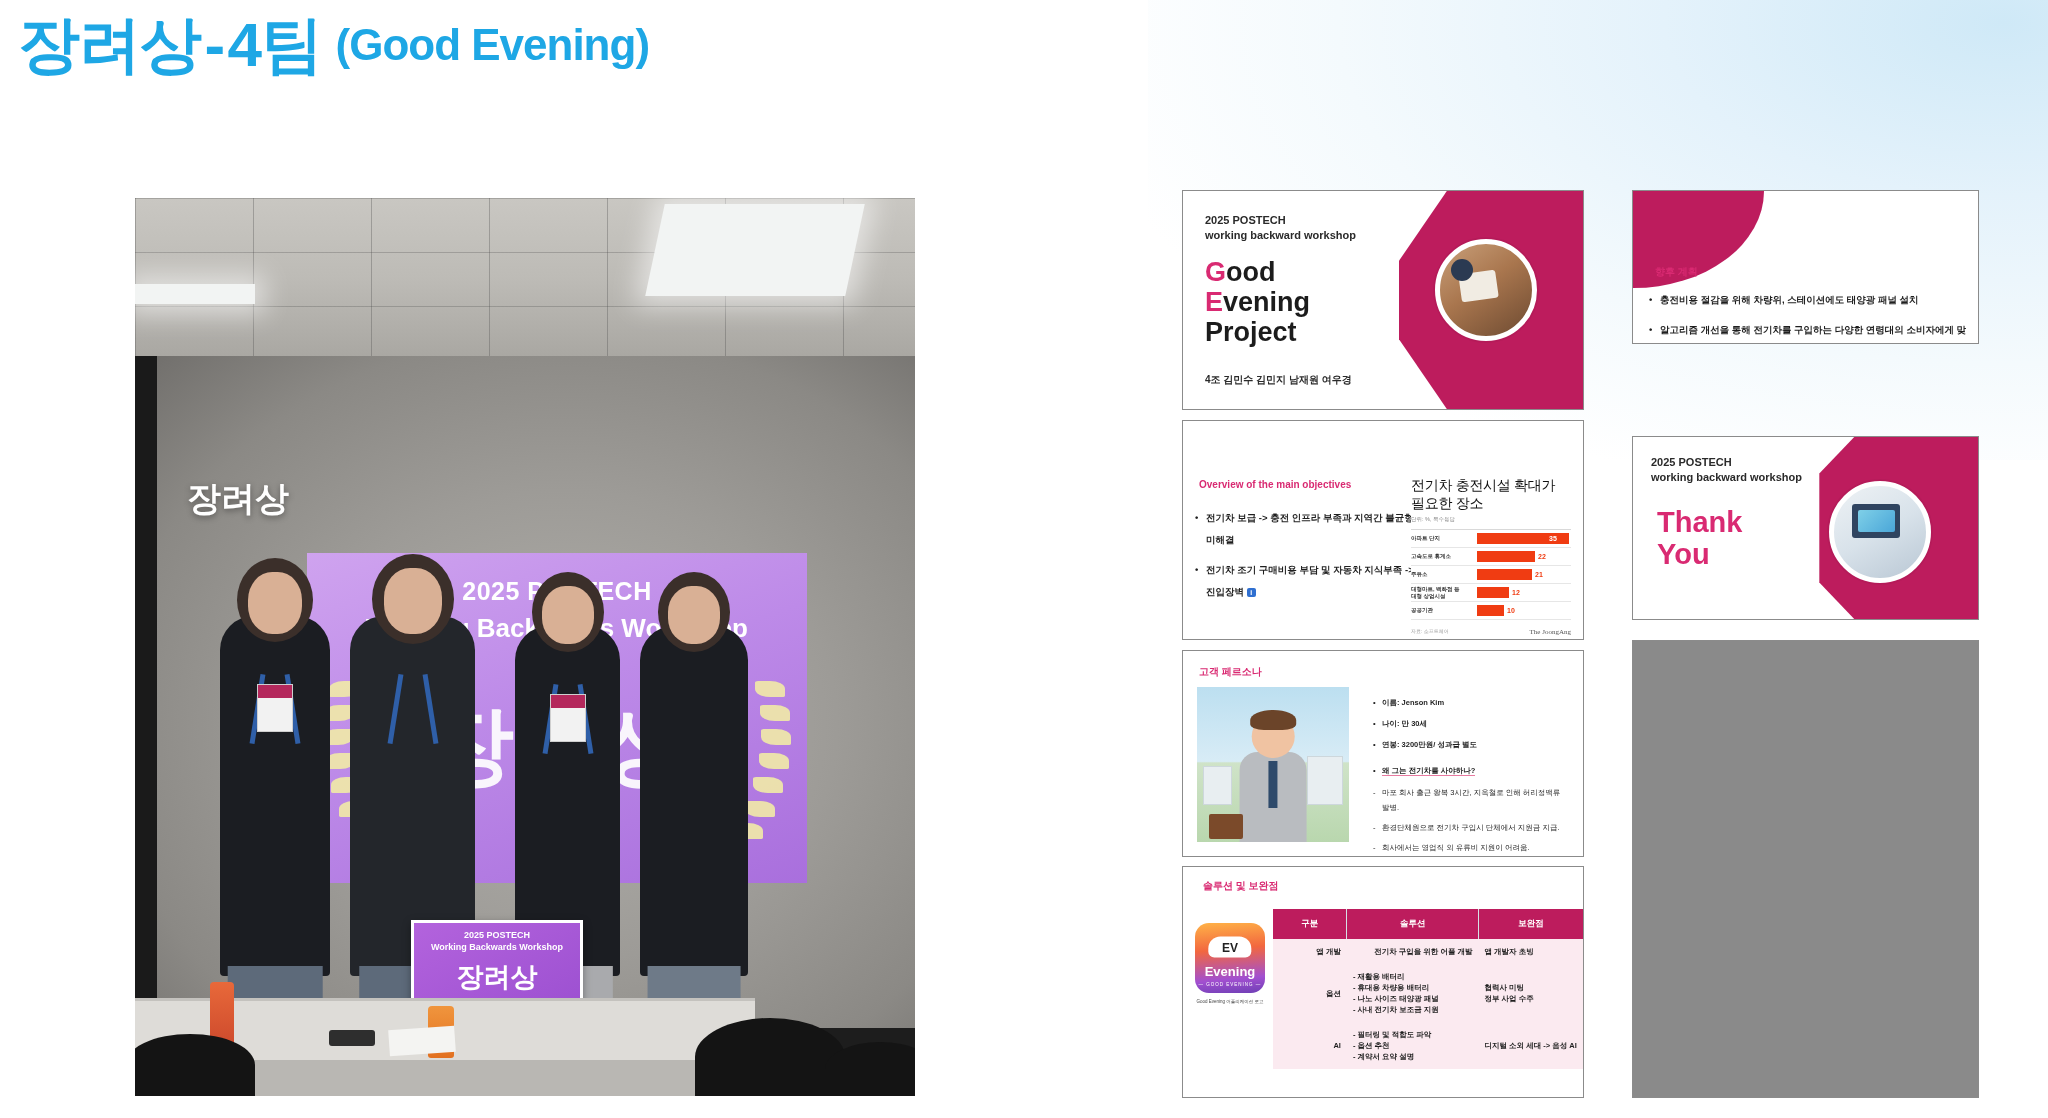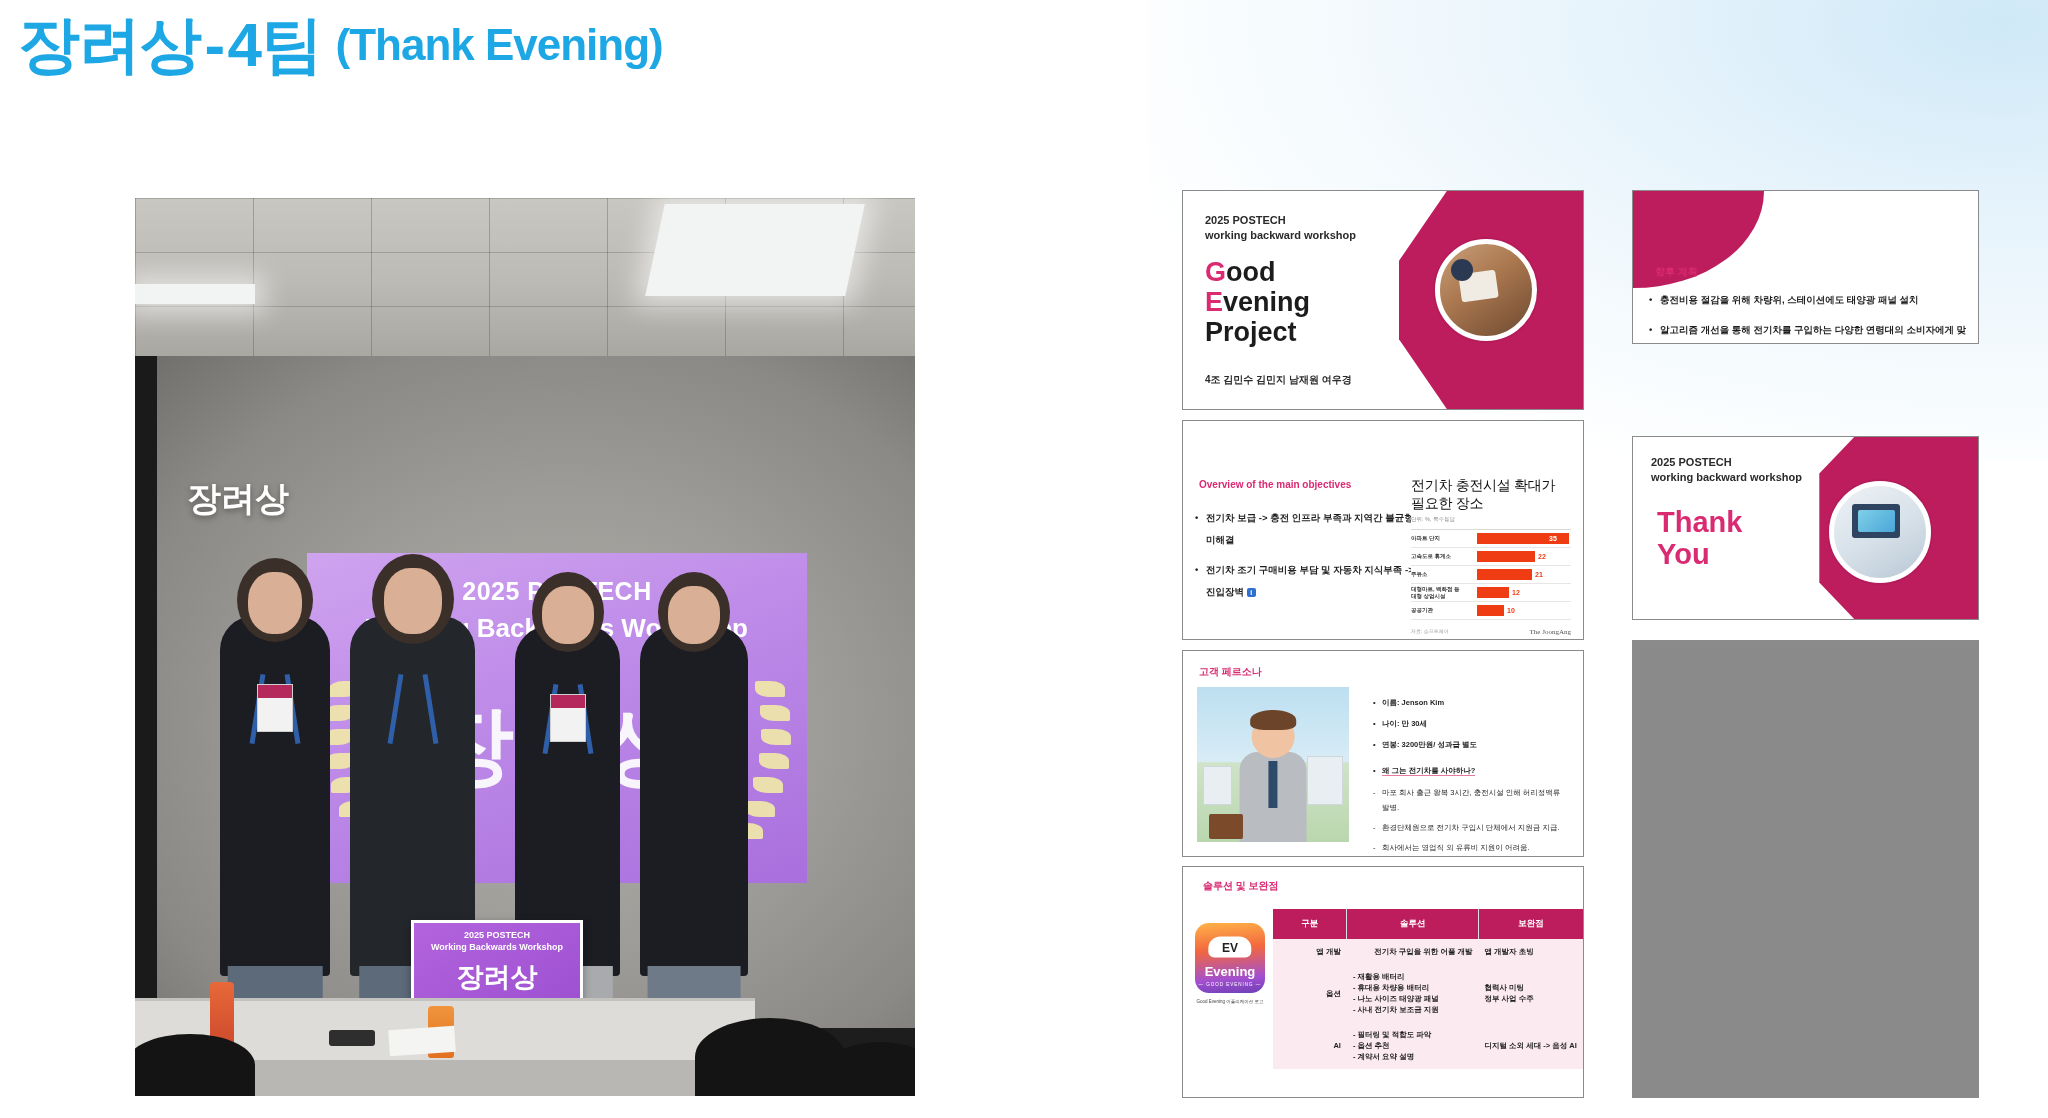--- a/index.html
+++ b/index.html
@@ -203,21 +203,21 @@
 </style>
 </head>
 <body>
 
 <div class="bg-gradient"></div>
 
 <div class="page-title">
   <span class="t-main">장려상</span>
   <span class="t-main">-</span>
   <span class="t-main">4팀</span>
-  <span class="t-sub">(Thank Evening)</span>
+  <span class="t-sub">(Good Evening)</span>
 </div>
 
 <div class="photo">
   <div class="ph-ceiling">
     <div class="ph-light ph-l1"></div>
     <div class="ph-light ph-l2"></div>
   </div>
   <div class="ph-wall"></div>
   <div class="ph-wall-edge"></div>
 
@@ -384,21 +384,21 @@
     <div class="pi-head"></div>
     <div class="pi-hair"></div>
     <div class="pi-case"></div>
   </div>
 
   <div class="persona-facts" style="left:190px;top:44px;width:196px;">
     <div class="f"><span>이름</span>: <span>Jenson Kim</span></div>
     <div class="f"><span>나이</span>: <span>만 30세</span></div>
     <div class="f"><span>연봉</span>: <span class="bold">3200만원/ 성과급 별도</span></div>
     <div class="q"><span class="uline">왜 그는 전기차를 사야하나?</span></div>
-    <div class="r">마포 회사 출근 왕복 3시간, 충전시설 인해 허리정맥류 발병.</div>
+    <div class="r">마포 회사 출근 왕복 3시간, 지옥철로 인해 허리정맥류 발병.</div>
     <div class="r">환경단체원으로 전기차 구입시 단체에서 지원금 지급.</div>
     <div class="r">회사에서는 영업직 외 유류비 지원이 어려움.</div>
 
   </div>
 </div>
 
 <div class="slide" style="left:1182px;top:866px;width:400px;height:230px;">
   <div class="sl-kicker" style="left:20px;top:12px;">솔루션 및 보완점</div>
 
   <div class="app-logo" style="left:12px;top:56px;">

